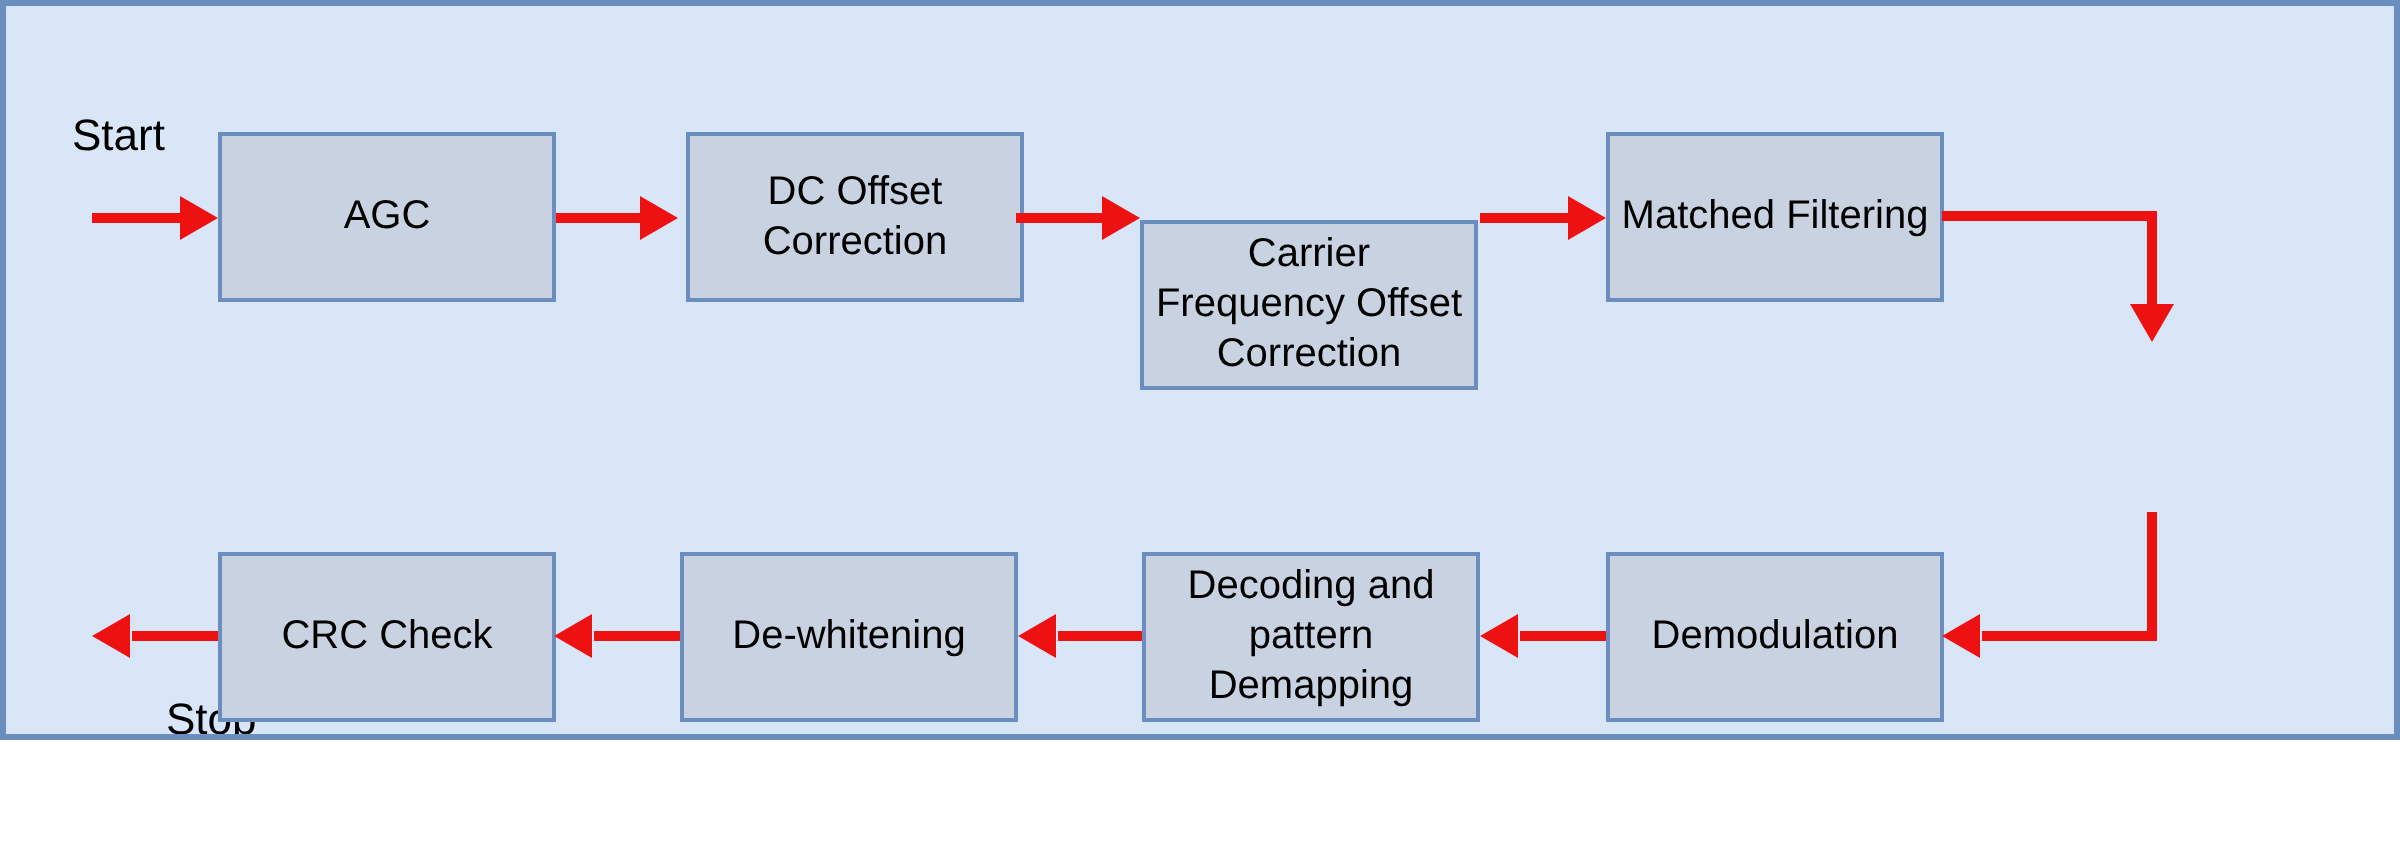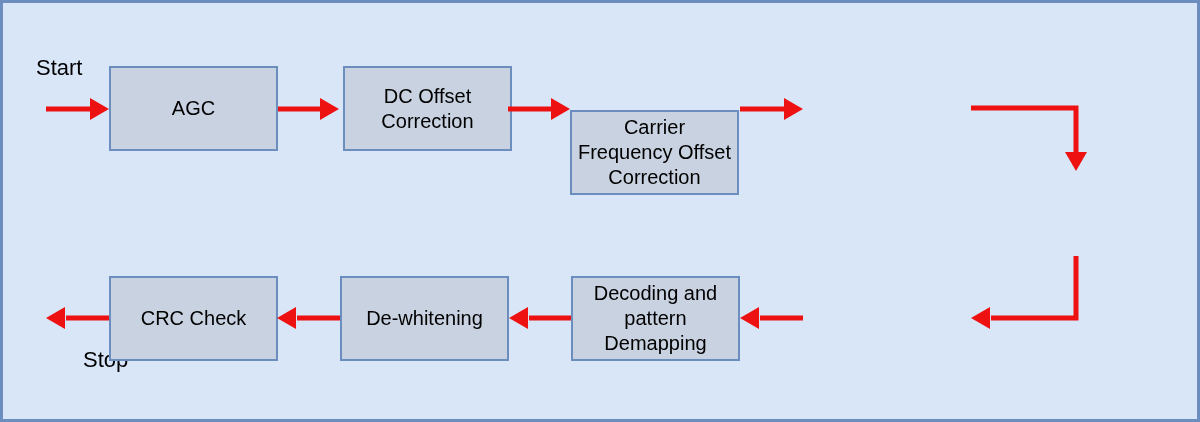--- a/index.html
+++ b/index.html
@@ -1,19 +1,19 @@
 <!DOCTYPE html>
 <html style="--background: #d9e6f8; --node-fill: #c9d2e0; --node-border: #6c8ebf; --frame-border: #6c8ebf; --arrow: #ee1111; --text: #000000;"><head>
 <meta charset="utf-8">
 <style>
   html, body { margin: 0; padding: 0; background: #ffffff; }
   .canvas {
     position: relative;
     width: 1200px;
-    height: 422px;
+    height: 370px;
     box-sizing: border-box;
     background: var(--background, #d9e6f8);
     border: 3px solid var(--frame-border, #6c8ebf);
     overflow: hidden;
     font-family: "Liberation Sans", "DejaVu Sans", sans-serif;
     color: var(--text, #000000);
   }
   .node {
     position: absolute;
     width: 169px;
@@ -58,20 +58,22 @@
 
   <span class="flow-label" style="left:33px; top:53px;">Start</span>
   <span class="flow-label" style="left:32px; top:345px;margin-left:48px;">Stop</span>
 
   <div class="node" style="left:106px; top:63px;">AGC</div>
   <div class="node" style="left:340px; top:63px;">DC Offset
 Correction</div>
   <div class="node" style="left:567px; top:63px;margin-top:44px;">Carrier
 Frequency Offset
 Correction</div>
+  <div class="node" style="left:800px; top:63px;">Matched Filtering</div>
+  <div class="node" style="left:800px; top:273px;">Demodulation</div>
   <div class="node" style="left:337px; top:273px;">De-whitening</div>
   <div class="node" style="left:568px; top:273px;">Decoding and
 pattern
 Demapping</div>
   <div class="node" style="left:106px; top:273px;text-align:right;">CRC Check</div>
 
   <svg class="arrows" width="1200" height="422" viewBox="0 0 1200 422">
     <g>
       <line class="arrow-line" x1="43" y1="106" x2="88" y2="106"></line>
       <polygon class="arrow-head" points="87,95 106,106 87,117"></polygon>

